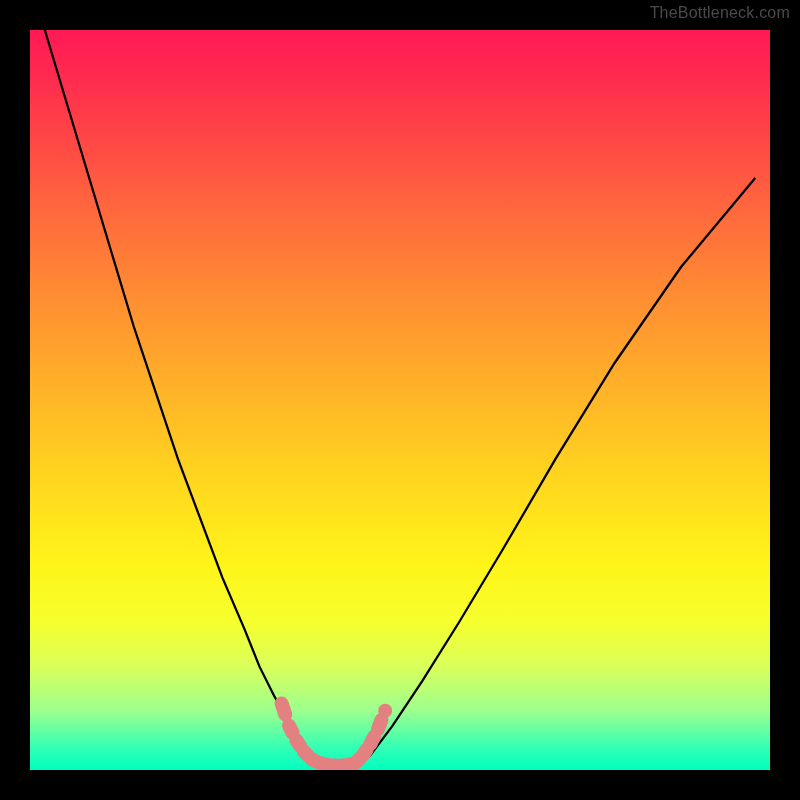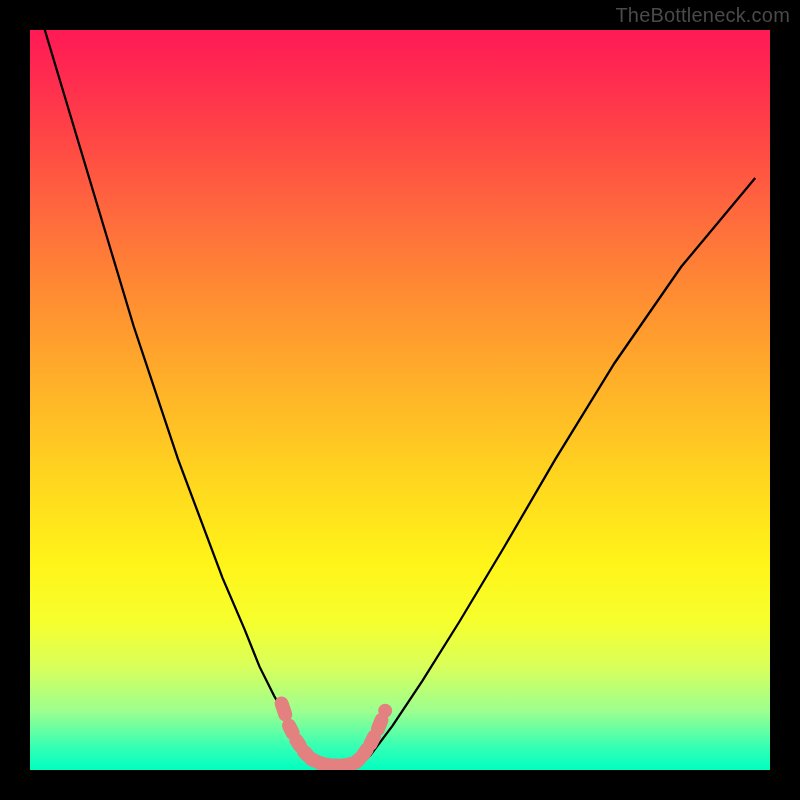--- a/index.html
+++ b/index.html
@@ -39,21 +39,21 @@
       #33ffb5 97%,
       #00ffc0 100%
     );
   }
   .watermark {
     position: absolute;
     top: 4px;
     right: 10px;
     color: #4a4a4a;
     font-family: Arial, Helvetica, sans-serif;
-    font-size: 20px;
+    font-size: 16px;
     font-weight: 500;
     letter-spacing: 0.2px;
     pointer-events: none;
   }
   svg.curves {
     position: absolute;
     left: 0;
     top: 0;
     width: 740px;
     height: 740px;

